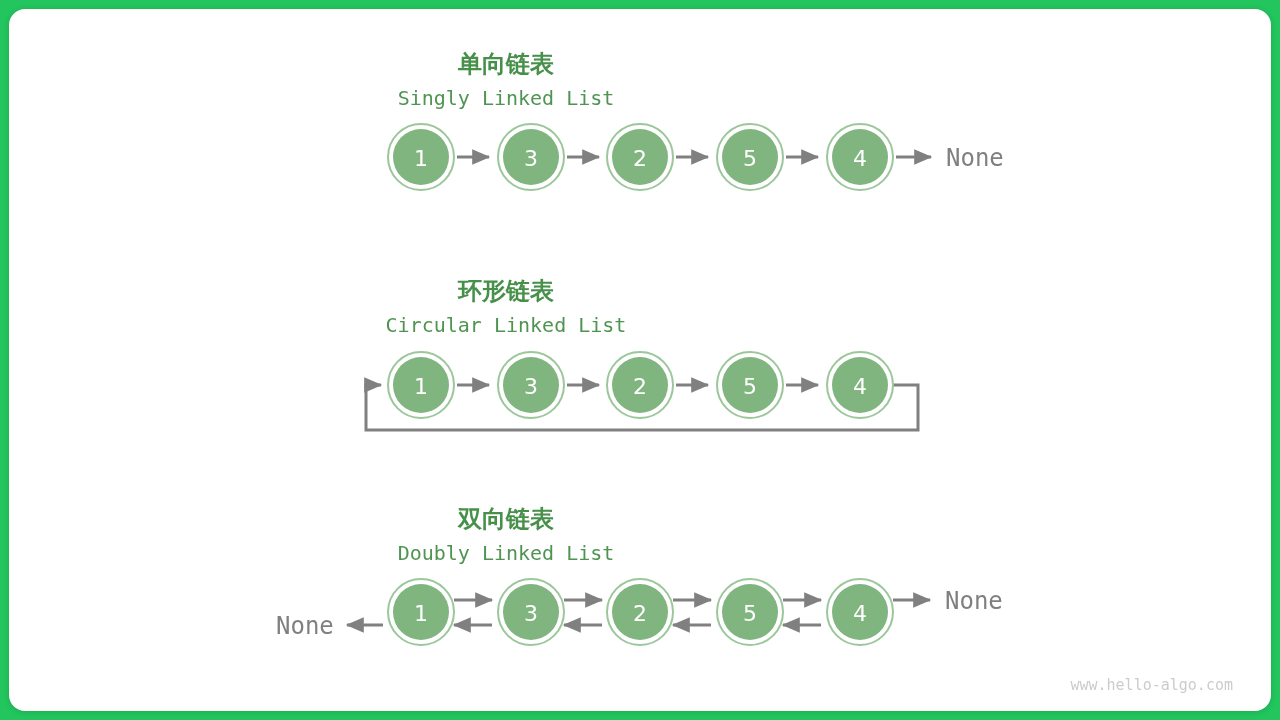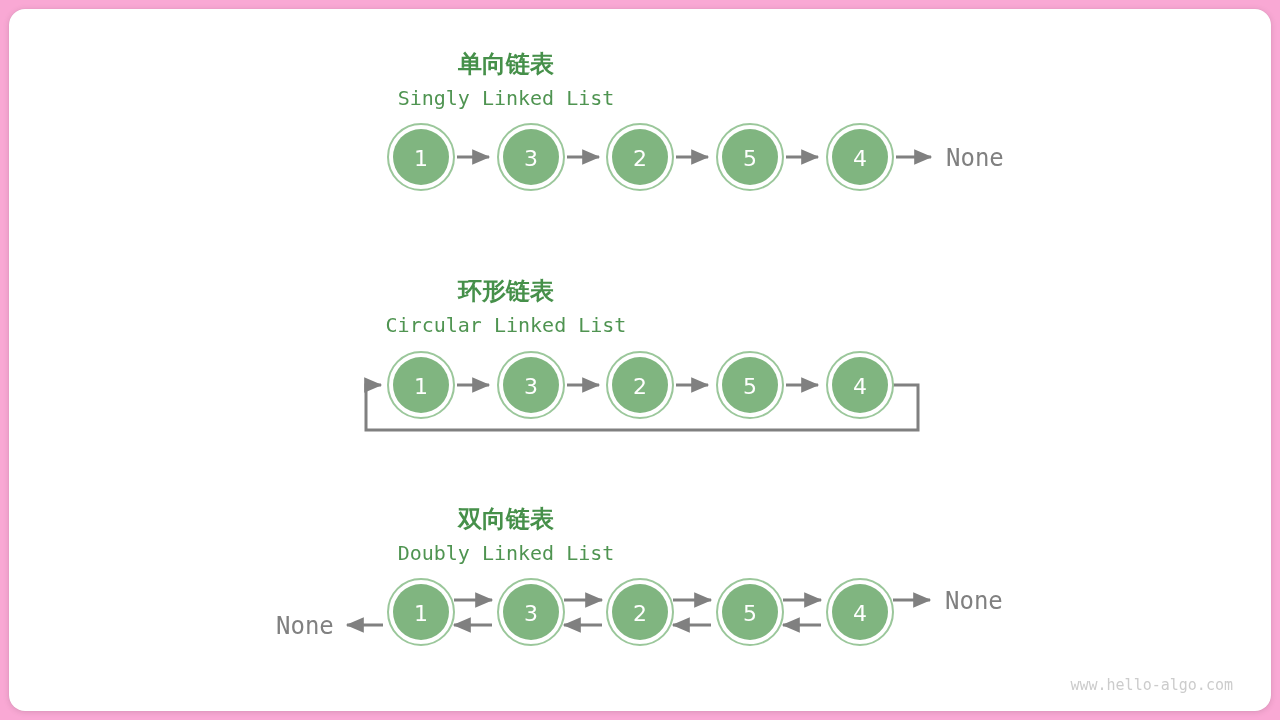--- a/index.html
+++ b/index.html
@@ -10,21 +10,21 @@
   body {
     width: 1280px;
     height: 720px;
     overflow: hidden;
     font-family: "DejaVu Sans", sans-serif;
   }
   #stage {
     position: relative;
     width: 1280px;
     height: 720px;
-    background: #f9a8d4;
+    background: #22c55e;
   }
   #card {
     position: absolute;
     left: 9px;
     top: 9px;
     width: 1262px;
     height: 702px;
     background: #ffffff;
     border-radius: 16px;
     box-shadow: 0 1px 6px rgba(0,0,0,0.13), 0 0 1px rgba(0,0,0,0.10);

